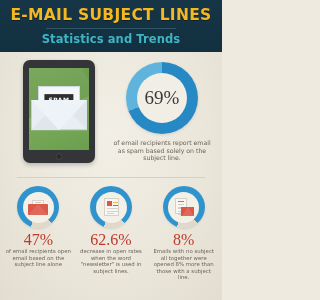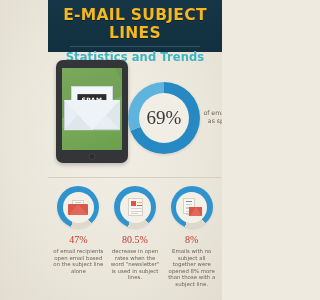--- a/index.html
+++ b/index.html
@@ -4,21 +4,21 @@
 <style>
   * { margin:0; padding:0; box-sizing:border-box; }
   html,body { width:222px; height:300px; }
   body {
     font-family:"Liberation Sans", sans-serif;
     background:#eeeadf;
     overflow:hidden;
     position:relative;
   }
   .page { width:222px; height:300px; position:relative;
-    background: radial-gradient(ellipse at 50% 45%, #f2efe6 0%, #eae6da 60%, #e2ddd0 100%); padding-left: 48px; }
+    background: radial-gradient(ellipse at 50% 45%, #f2efe6 0%, #eae6da 60%, #e2ddd0 100%); }
 
   
   .header {
     height:52px; background:#153243;
     background:linear-gradient(180deg,#163546 0%,#12303f 100%);
     padding-top:6px; text-align:center; position:relative;
   }
   .title {
     color:#f5b820; font-weight:bold; font-size:15.5px;
     letter-spacing:0.3px; line-height:18px;
@@ -27,21 +27,21 @@
   }
   .rule { width:130px; height:1px; background:#2e5568; margin:4px auto 3px; }
   .subtitle {
     color:#3fb4c4; font-weight:bold; font-size:11.5px;
     font-family:"DejaVu Sans", sans-serif; letter-spacing:0.1px;text-align:center;
   }
 
   
   .top { display:flex; height:122px; padding:6px 8px 0 8px; }
   .tablet-col { width:104px; display:flex; align-items:flex-start; justify-content:center; padding-top:2px; }
-  .donut-col { flex:1; display:flex; flex-direction:row; align-items:center; padding-top:4px; }
+  .donut-col { flex:1; display:flex; flex-direction:column; align-items:center; padding-top:4px; }
 
   
   .tablet {
     width:72px; height:103px; background:#333538;
     border-radius:7px; padding:8px 6px 13px 6px;
     position:relative; box-shadow:0 2px 4px rgba(0,0,0,.22);
   }
   .screen {
     width:100%; height:100%; position:relative; overflow:hidden;
     background:#6a9f4c;
@@ -139,21 +139,21 @@
   .ic-mix .d2 i { display:block; height:1.2px; background:#d2cec5; margin:2px 2px 0 2px; }
   .ic-mix .d2 i.first { background:#8d8a83; }
   .ic-mix .e2 { position:absolute; right:0; bottom:0; width:13px; height:9px;
     background:#d9584a; }
   .ic-mix .e2f { position:absolute; right:0; bottom:0; width:0; height:0;
     border-left:6.5px solid transparent; border-right:6.5px solid transparent;
     border-bottom:9px solid #e1695b; }
 
   .stat-num {
     margin-top:4px; font-family:"Liberation Serif", serif;
-    font-size:10px; color:#c0392b; line-height:15px;
+    font-size:16px; color:#c0392b; line-height:15px;
   }
   .stat-cap {
     margin-top:1px; text-align:center; font-size:5.4px; line-height:6.6px;
     color:#6b645a; font-family:"DejaVu Sans", sans-serif; padding:0 3px;
   }
 </style>
 </head>
 <body>
 
 <div class="page">
@@ -222,21 +222,21 @@
           <div class="ic-doc">
             <div class="blk"></div>
             <div class="ln a"></div>
             <div class="ln b"></div>
             <div class="lw c"></div>
             <div class="lw d"></div>
             <div class="lw e"></div>
           </div>
         </div>
       </div>
-      <div class="stat-num">80.5%</div>
+      <div class="stat-num">62.6%</div>
       <div class="stat-cap">decrease in open rates when the word "newsletter" is used in subject lines.</div>
     </div>
 
     <div class="stat">
       <div class="ring">
         <div class="ring-inner">
           <div class="ic-mix">
             <div class="d2">
               <i class="first"></i>
                 <i></i>

